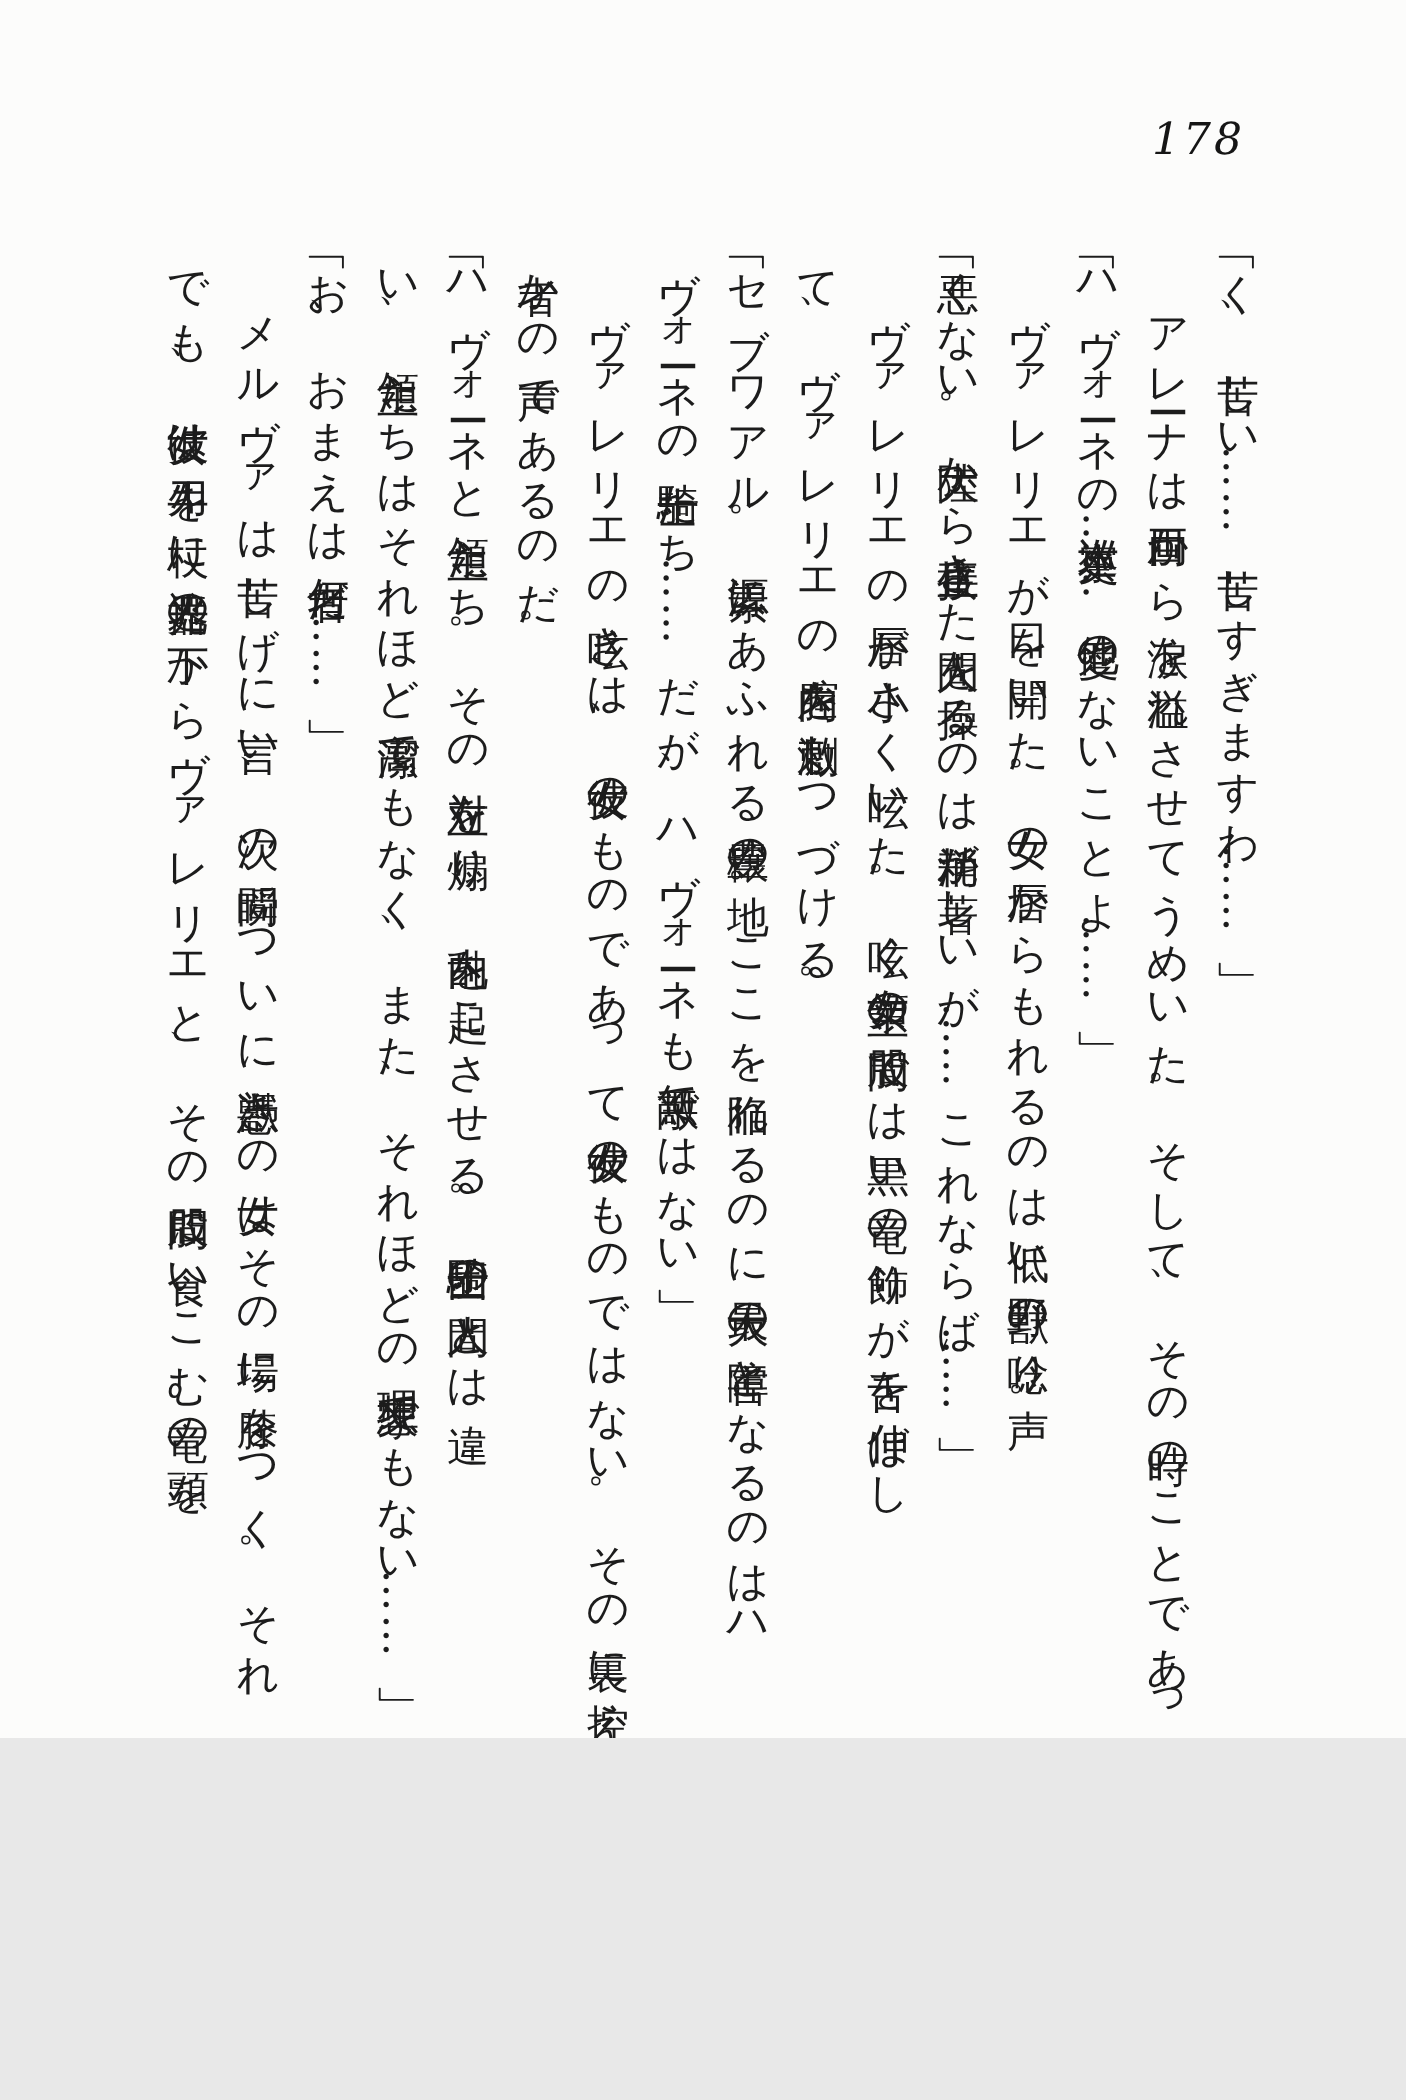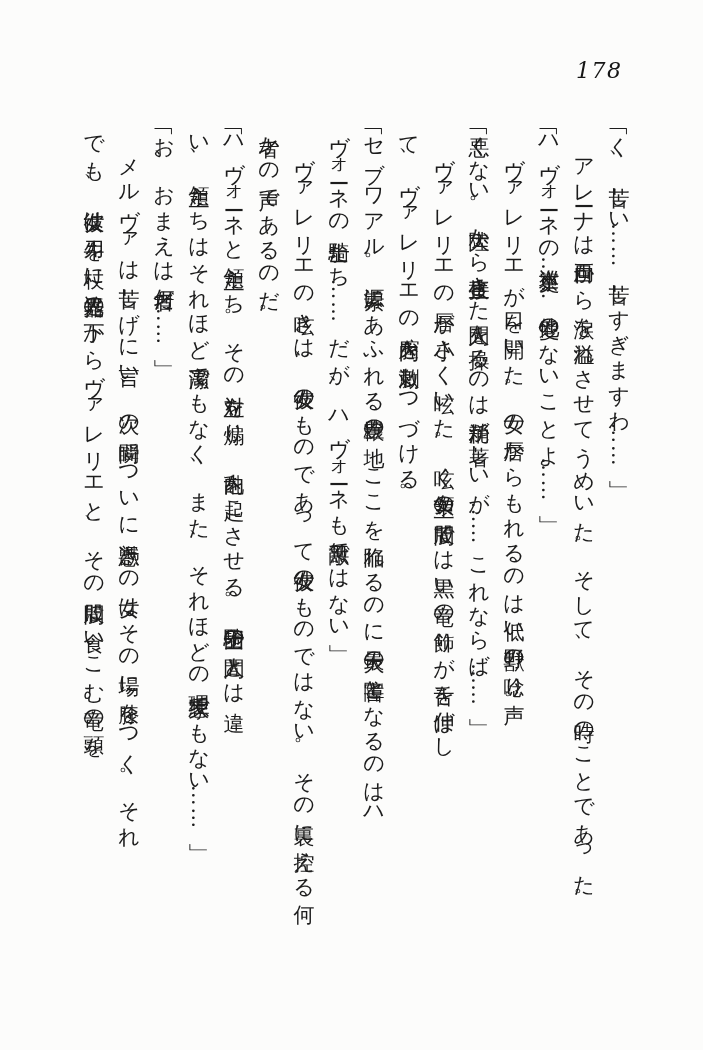--- a/index.html
+++ b/index.html
@@ -3,21 +3,21 @@
 <meta charset="utf-8">
 <style>
   html, body {
     margin: 0;
     padding: 0;
     background: #e8e8e8;
   }
   .book-page {
     position: relative;
     width: 703px;
-    height: 1050px;
+    height: 869px;
     margin: 0 auto;
     background: #fcfcfb;
     color: #1f1f1f;
     font-family: "DejaVu Serif", "Liberation Serif", serif;
     overflow: hidden;
   }
   .page-number {
     position: absolute;
     top: 58px;
     left: 576px;

